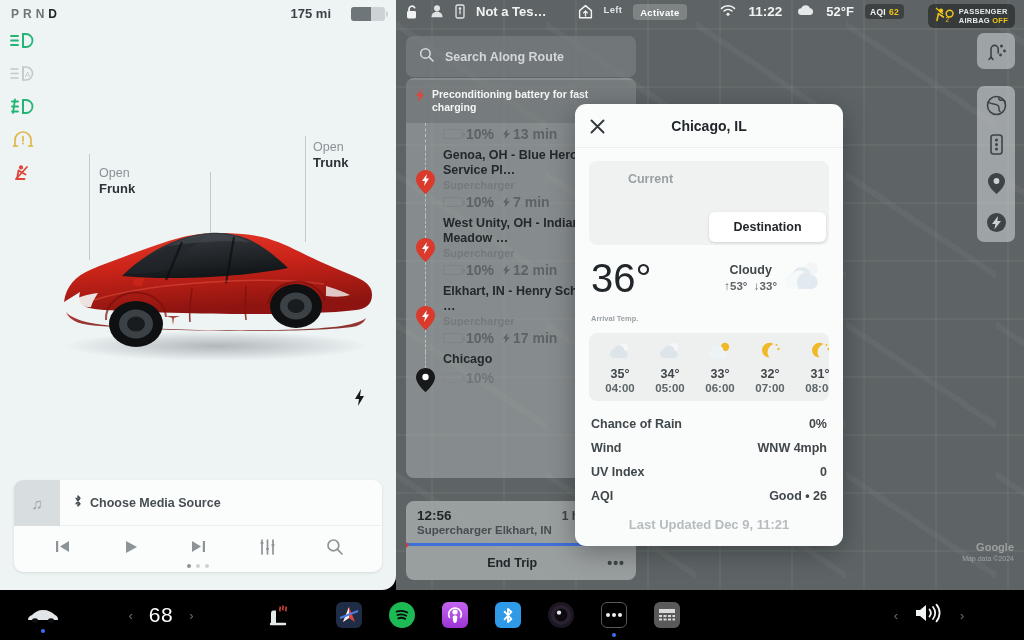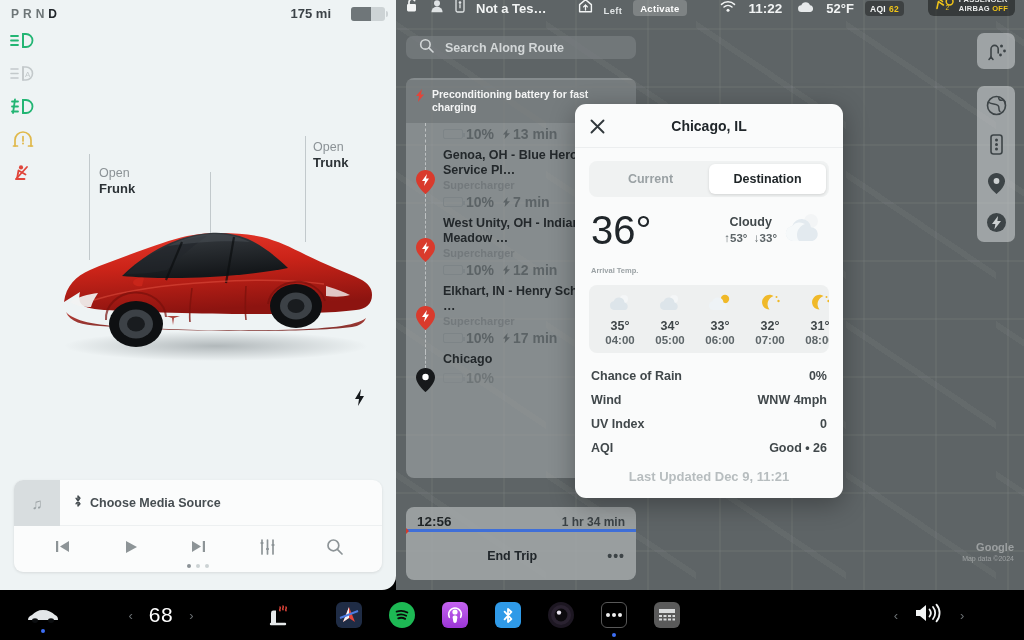--- a/index.html
+++ b/index.html
@@ -52,36 +52,36 @@
     background:#6f7577; overflow:hidden; }
   .map-bg { position:absolute; inset:0;
     background:
       linear-gradient(transparent 49%, rgba(255,255,255,.055) 49%, rgba(255,255,255,.055) 51%, transparent 51%) 0 0/100% 58px,
       linear-gradient(90deg, transparent 49%, rgba(255,255,255,.055) 49%, rgba(255,255,255,.055) 51%, transparent 51%) 0 0/72px 100%,
       linear-gradient(34deg, transparent 48.6%, rgba(255,255,255,.05) 48.6%, rgba(255,255,255,.05) 51.4%, transparent 51.4%) 0 0/150px 150px,
       #6f7577; }
   .map-dim { position:absolute; inset:0; background:rgba(30,34,36,.20); }
 
   .topbar { position:absolute; left:0; top:0; right:0; height:28px;
-    display:flex; align-items:flex-end; gap:11px; padding:16px 9px; color:#f2f4f4; font-size:12.5px; }
+    display:flex; align-items:flex-start; gap:11px; padding:4px 9px; color:#f2f4f4; font-size:12.5px; }
   .tb-name { font-weight:700; font-size:13px; }
   .tb-left { font-size:9.5px; color:#dfe3e4; font-weight:700; letter-spacing:.3px; }
   .activate { background:rgba(255,255,255,.20); border-radius:4px; padding:2.5px 7px;
     font-size:9.5px; font-weight:700; letter-spacing:.3px; color:#fff; }
   .tb-time { font-weight:700; font-size:13.5px; margin-left:2px; }
   .tb-temp { font-weight:700; font-size:13px; }
   .aqi { display:flex; align-items:center; gap:3px; background:rgba(0,0,0,.35);
     border-radius:4px; padding:2.5px 5px; font-size:8.5px; font-weight:700; letter-spacing:.3px; }
   .aqi .v { color:#f0c419; }
   .airbag { margin-left:auto; display:flex; align-items:center; gap:5px;
     background:rgba(0,0,0,.42); border-radius:6px; padding:2.5px 7px; }
   .airbag-txt { font-size:7.5px; line-height:9.5px; font-weight:700; letter-spacing:.25px; color:#e8eaea; }
   .airbag-txt .off { color:#f0c419; }
 
-  .searchbar { position:absolute; left:10px; top:36px; width:230px; height:23px;
+  .searchbar { position:absolute; left:10px; top:36px; width:230px; height:41px;
     background:rgba(120,126,128,.74); border-radius:7px; display:flex; align-items:center;
     gap:11px; padding:0 13px; }
   .searchbar span.ph { font-size:12.5px; color:#d3d7d8; font-weight:600; }
 
   
   .routelist { position:absolute; left:10px; top:78px; width:230px; height:400px;
     background:rgba(160,165,166,.62); border-radius:8px; overflow:hidden; padding-top:2px; }
   .precon { display:flex; gap:7px; padding:8px 10px 9px; background:rgba(105,111,113,.55);
     align-items:flex-start; }
   .precon-t { font-size:10.5px; line-height:13px; color:#f4f5f5; font-weight:700; }
@@ -105,21 +105,21 @@
   .trip-r1 { display:flex; align-items:baseline; padding:7px 11px 0; gap:8px; }
   .trip-eta { font-size:13.5px; font-weight:700; color:#1f2426; }
   .trip-dur { font-size:12px; color:#3b4245; font-weight:600; margin-left:auto; }
   .trip-r2 { display:flex; align-items:center; padding:1px 11px 7px; gap:8px; }
   .trip-dest { font-size:11.5px; color:#474e51; font-weight:600; }
   .trip-soc { margin-left:auto; display:flex; align-items:center; gap:4px;
     font-size:11px; font-weight:700; color:#2b3133; }
   .trip-prog { height:3px; background:#3f6fd8; position:relative; }
   .trip-prog::before { content:""; position:absolute; left:-1px; top:-2.5px;
     border:4px solid transparent; border-left-color:#d83a2a; }
-  .trip-r3 { display:flex; align-items:center; height:48px; padding:0 11px; }
+  .trip-r3 { display:flex; align-items:center; height:34px; padding:0 11px; }
   .endtrip { flex:1; text-align:center; font-size:12.5px; font-weight:700; color:#20262a; }
   .trip-more { font-size:14px; color:#3d4447; letter-spacing:1px; font-weight:700; }
 
   
   .mapctl { position:absolute; right:9px; display:flex; flex-direction:column;
     align-items:center; background:rgba(205,209,210,.58); border-radius:7px; }
   .mapctl.a { top:33px; padding:7px 0; width:38px; }
   .mapctl.b { top:86px; padding:9px 0; width:38px; gap:18px; }
   .mapctl > div { width:38px; display:flex; align-items:center; justify-content:center;
     color:#3d4447; }
@@ -135,21 +135,21 @@
   .wx-head { height:44px; display:flex; align-items:center; justify-content:center;
     position:relative; border-bottom:1px solid #eceeef; }
   .wx-title { font-size:14px; font-weight:700; color:#20262a; }
   .wx-close { position:absolute; left:13px; top:13px; width:18px; height:18px;
     display:flex; align-items:center; justify-content:center; color:#31383c; }
   .wx-body { padding:13px 14px 10px; }
   .segbox { display:flex; background:#f0f2f2; border-radius:8px; padding:3px; }
   .seg { flex:1; text-align:center; padding:8px 0; font-size:12.5px; font-weight:600;
     color:#9aa1a4; border-radius:6px; }
   .seg.active { background:#fff; color:#1e2427; font-weight:700;
-    box-shadow:0 1px 3px rgba(0,0,0,.13); }
+    box-shadow:0 1px 3px rgba(0,0,0,.13);margin-top:48px; }
   .wx-now { display:flex; align-items:flex-start; padding:13px 2px 8px; }
   .wx-temp { font-size:40px; line-height:40px; font-weight:300; color:#20262a; }
   .wx-arr { font-size:7.5px; color:#9aa1a4; font-weight:700; margin-top:16px; }
   .wx-right { margin-left:auto; display:flex; align-items:center; gap:4px; }
   .wx-cond { text-align:center; }
   .wx-cond .c { font-size:12.5px; color:#41484b; font-weight:600; }
   .wx-cond .hl { font-size:11.5px; color:#5d6568; font-weight:600; margin-top:3px; }
   .hourly { display:flex; background:#eef0f0; border-radius:8px; padding:8px 6px 7px;
     margin-top:2px; overflow:hidden; }
   .hour { flex:none; width:50px; text-align:center; }
@@ -590,20 +590,27 @@
           </div>
         </div>
       </div>
     </div>
 
     <div class="tripbar">
       <div class="trip-r1">
         <span class="trip-eta">12:56</span>
         <span class="trip-dur">1 hr 34 min</span>
       </div>
+      <div class="trip-r2">
+        <span class="trip-dest">Supercharger Elkhart, IN</span>
+        <span class="trip-soc">
+          <span class="mini-batt"></span>
+          <span>20%</span>
+        </span>
+      </div>
       <div class="trip-prog"></div>
       <div class="trip-r3">
         <span class="endtrip">End Trip</span>
         <span class="trip-more">•••</span>
       </div>
     </div>
 
     <div class="mapctl a">
       <div>
         <svg width="22" height="22" viewBox="0 0 22 22">

